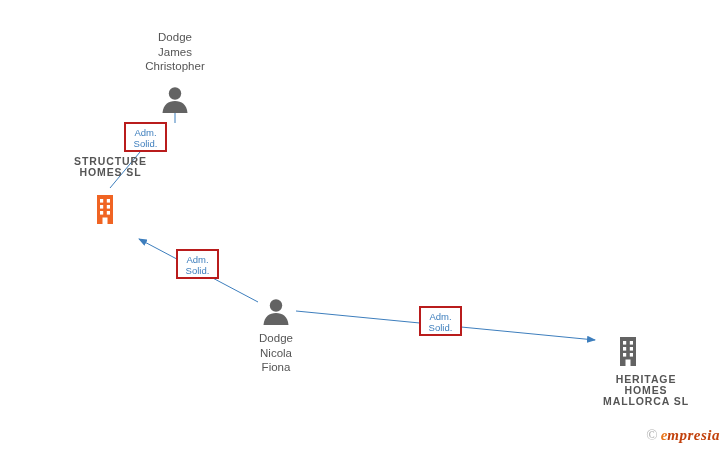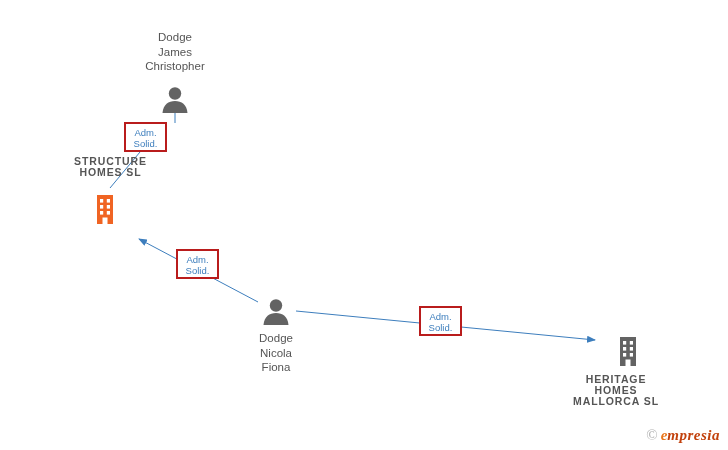--- a/index.html
+++ b/index.html
@@ -157,21 +157,21 @@
       <rect x="5" y="3" width="16" height="29" fill="#636363"></rect>
       <rect x="8" y="7" width="3.2" height="3.6" fill="#ffffff"></rect>
       <rect x="14.8" y="7" width="3.2" height="3.6" fill="#ffffff"></rect>
       <rect x="8" y="13" width="3.2" height="3.6" fill="#ffffff"></rect>
       <rect x="14.8" y="13" width="3.2" height="3.6" fill="#ffffff"></rect>
       <rect x="8" y="19" width="3.2" height="3.6" fill="#ffffff"></rect>
       <rect x="14.8" y="19" width="3.2" height="3.6" fill="#ffffff"></rect>
       <rect x="10.5" y="25.5" width="5" height="6.5" fill="#ffffff"></rect>
     </svg>
   </div>
-  <div class="company-label" style="left:551px; top:374px; width:130px;">HERITAGE
+  <div class="company-label" style="left:581px; top:374px; width:130px;">HERITAGE
 HOMES
 MALLORCA  SL</div>
 
   <div class="watermark">
     <span class="cmark">©</span>
       <span class="wm-e">e</span>
       <span class="wm-rest">mpresia</span>
   </div>
 
 </div>

